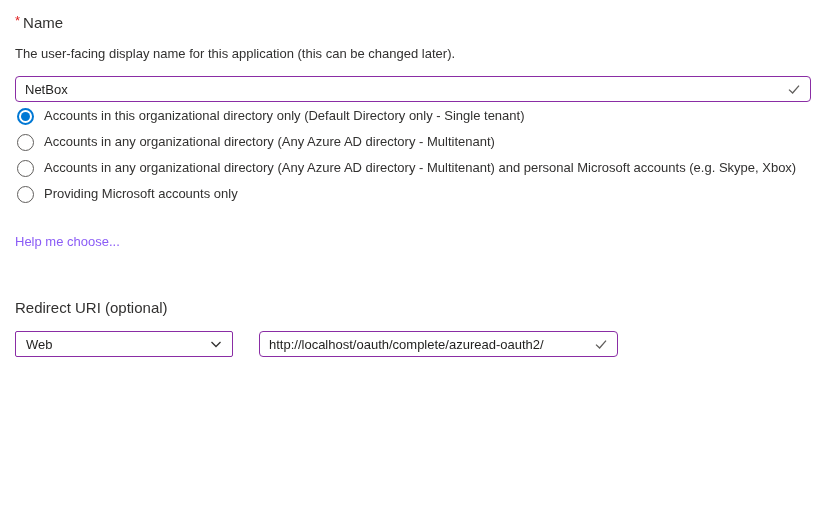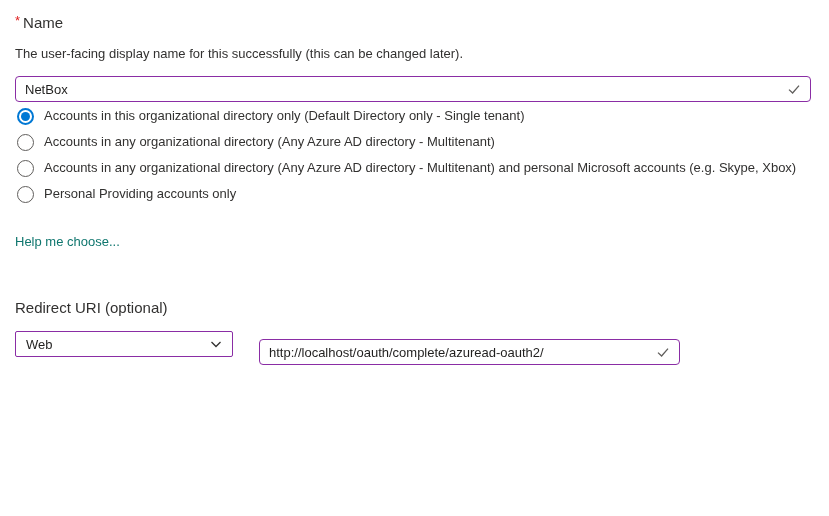--- a/index.html
+++ b/index.html
@@ -62,43 +62,43 @@
   }
   .radio.selected { border: 2px solid #0078d4; }
   .radio.selected::after {
     content: ''; position: absolute; left: 2px; top: 2px;
     width: 9px; height: 9px; border-radius: 50%; background: #0078d4;
   }
   .radio-label { font-size: 13px; line-height: 16px; color: #323130; }
 
   .link-row { margin-top: 21px; line-height: 16px; }
   .help-link {
-    color: #0f766e; font-size: 13px; text-decoration: none; cursor: pointer;
+    color: #8b5cf6; font-size: 13px; text-decoration: none; cursor: pointer;
   }
 
   .uri-row { display: flex; margin-top: 13px; gap: 26px; }
   .select-box {
     width: 218px; height: 26px;
     border: 1px solid #8a2da5; border-radius: 2px;
     display: flex; align-items: center; justify-content: space-between;
     padding: 0 9px 0 10px; font-size: 13px; color: #201f1e;
     cursor: pointer; background: #fff;
   }
-  .uri-input-wrap { width: 421px; margin-top: 8px; }
+  .uri-input-wrap { width: 359px; margin-top: 0; }
   .chevron-icon { display: flex; }
 </style>
 </head>
 <body>
 
 <div class="page">
 
   <div class="field-label">
     <span class="req">*</span><span>Name</span>
   </div>
-  <p class="desc">The user-facing display name for this successfully (this can be changed later).</p>
+  <p class="desc">The user-facing display name for this application (this can be changed later).</p>
   <div class="input-wrap">
     <input class="text-input" type="text" value="NetBox" style="">
     <span class="check-icon">
       <svg width="16" height="16" viewBox="0 0 16 16">
         <path d="M3 8.6 L6.6 12 L13 4.6" fill="none" stroke="#605e5c" stroke-width="1.3"></path>
       </svg>
     </span>
   </div>
 
 
@@ -110,21 +110,21 @@
     <div class="radio-row">
       <span class="radio"></span>
       <span class="radio-label">Accounts in any organizational directory (Any Azure AD directory - Multitenant)</span>
     </div>
     <div class="radio-row">
       <span class="radio"></span>
       <span class="radio-label">Accounts in any organizational directory (Any Azure AD directory - Multitenant) and personal Microsoft accounts (e.g. Skype, Xbox)</span>
     </div>
     <div class="radio-row">
       <span class="radio"></span>
-      <span class="radio-label">Personal Providing accounts only</span>
+      <span class="radio-label">Providing Microsoft accounts only</span>
     </div>
   </div>
 
   <div class="link-row">
     <a class="help-link" href="#">Help me choose...</a>
   </div>
 
   <h2 class="section-title redirect">Redirect URI (optional)</h2>
 
   <div class="uri-row">

